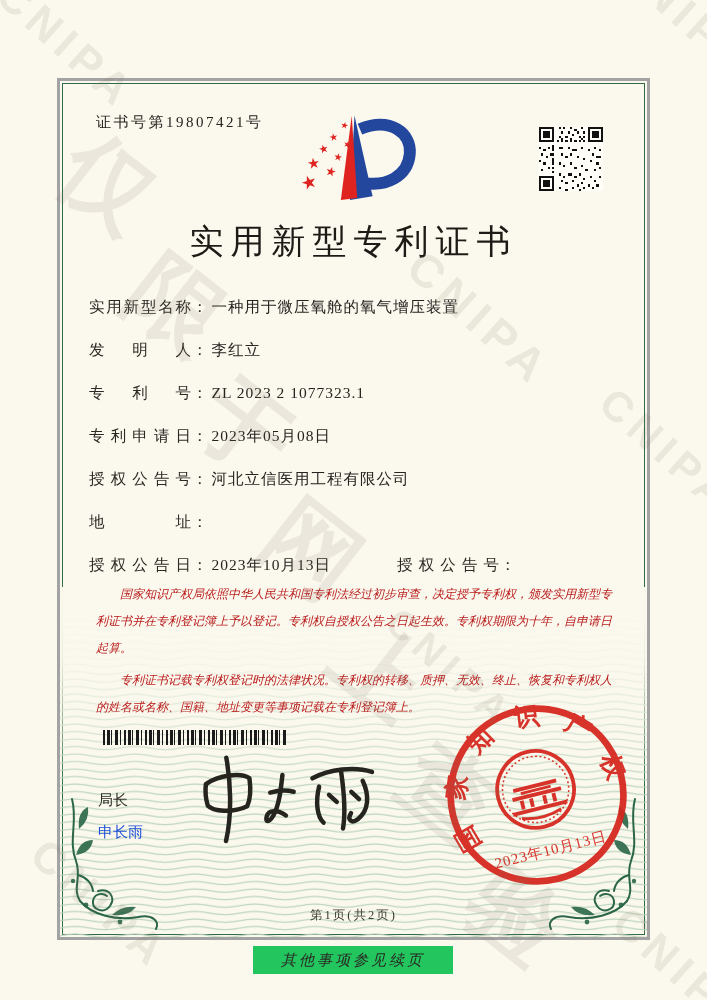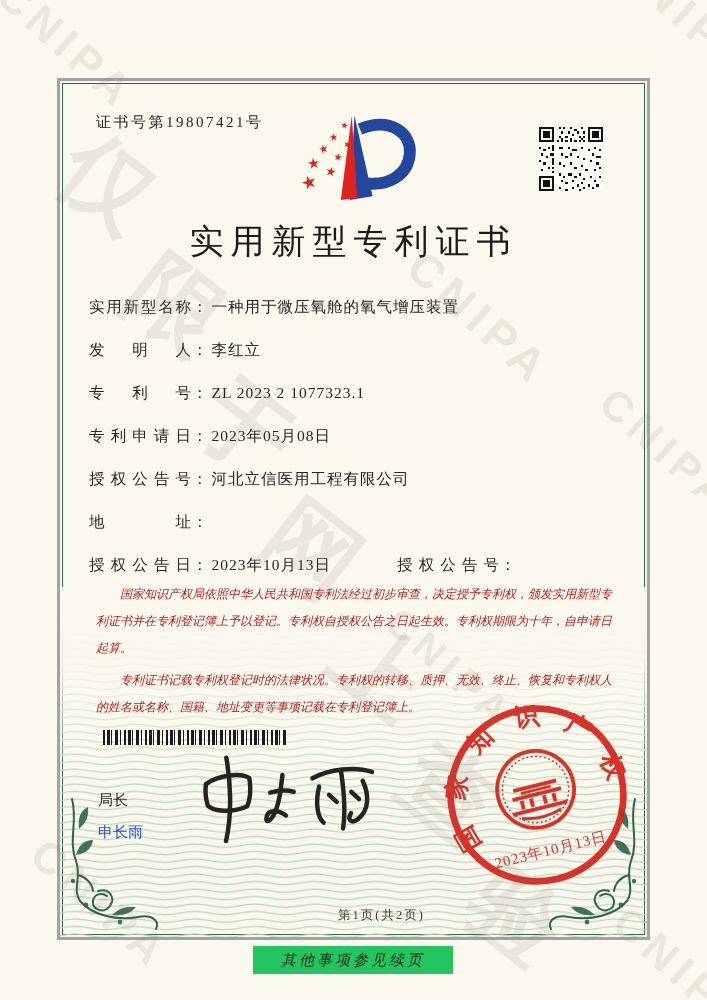--- a/index.html
+++ b/index.html
@@ -50,21 +50,21 @@
   .sig-title{left:38px;top:710px;font-size:15px;color:#2b2a24;
     font-family:"Liberation Sans","DejaVu Sans",sans-serif;}
   .sig-name{left:38px;top:742px;font-size:15px;color:#1d4ed8;
     font-family:"Liberation Sans","DejaVu Sans",sans-serif;}
   .sig-script{left:128px;top:668px;width:216px;height:96px;transform:rotate(-2deg);}
   .seal{left:381px;top:618px;width:192px;height:192px;}
   .flourish{bottom:4px;width:100px;height:142px;z-index:1;}
   .flourish.fl-left{left:4px;}
   .flourish.fl-right{right:4px;transform:scaleX(-1);}
   .page-no{left:0;bottom:13px;width:100%;text-align:center;font-size:12.5px;
-    letter-spacing:2px;color:#3c3a30;padding-left:28px;}
+    letter-spacing:2px;color:#3c3a30;}
   
   .footer-note{position:absolute;left:253px;top:946px;z-index:2;width:200px;height:28px;
     background:#22c55e;text-align:center;line-height:28px;font-size:15px;
     font-style:italic;letter-spacing:3px;color:#2b2923;}
   .abs{position:absolute;}
 </style>
 </head>
 <body>
 
 <div class="wm">

